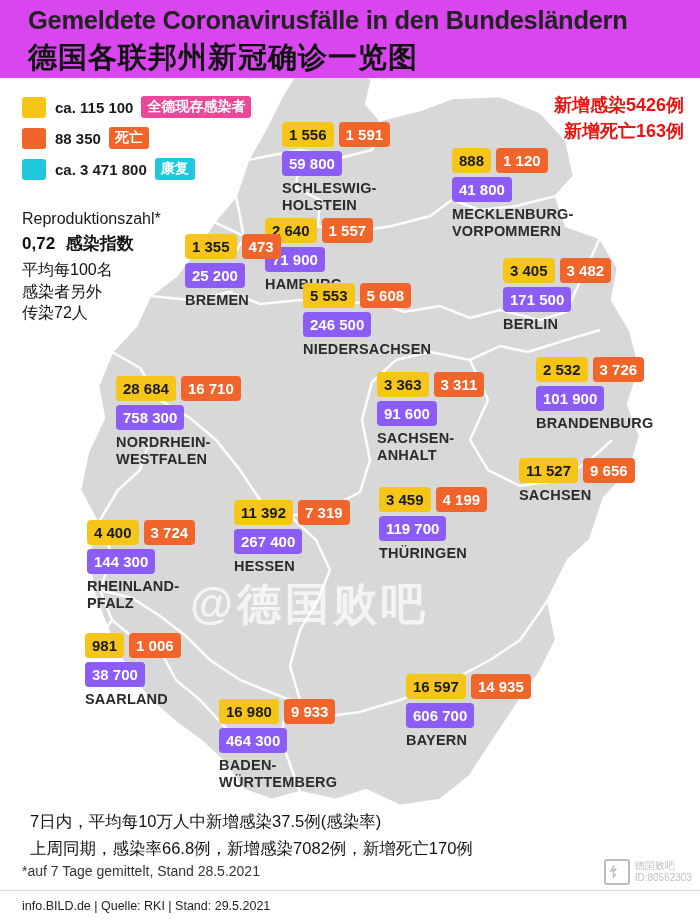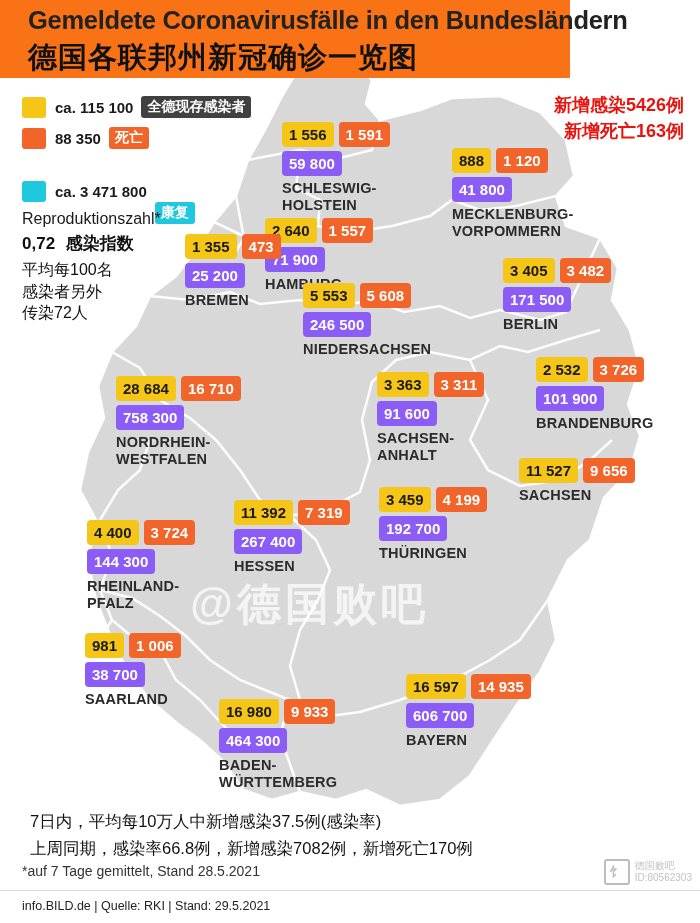--- a/index.html
+++ b/index.html
@@ -5,21 +5,21 @@
   html,body{margin:0;padding:0;}
   body{
     width:700px;height:923px;position:relative;overflow:hidden;
     background:#ffffff;
     font-family:"Liberation Sans", sans-serif;
   }
   .map-bg{
     position:absolute;left:0;top:0;width:700px;height:923px;
   }
   
-  .header{position:absolute;left:0;top:0;width:554px;height:78px;background:#f97316;z-index:20;padding-left:16px;}
+  .header{position:absolute;left:0;top:0;width:700px;height:78px;background:#d946ef;z-index:20;}
   .title-de{
     position:absolute;left:28px;top:6px;
     font-size:25.5px;font-weight:bold;color:#222222;letter-spacing:-0.3px;
     white-space:nowrap;
   }
   .title-cn{
     position:absolute;left:28px;top:38px;
     font-size:29px;font-weight:bold;color:#111111;letter-spacing:1px;
     white-space:nowrap;
   }
@@ -28,23 +28,23 @@
   .legend-row{display:flex;align-items:center;margin-bottom:9px;}
   .swatch{width:24px;height:21px;border-radius:3px;margin-right:9px;}
   .sw-yellow{background:#f5c518;}
   .sw-orange{background:#f1652a;}
   .sw-cyan{background:#1fc8dd;}
   .legend-num{font-size:15px;font-weight:bold;color:#1a1a1a;white-space:nowrap;}
   .legend-tag{
     margin-left:8px;padding:2px 6px;border-radius:3px;
     font-size:14px;font-weight:bold;color:#ffffff;white-space:nowrap;
   }
-  .tag-yellow{background:#404040;color:#ffffff;}
+  .tag-yellow{background:#ec4899;color:#ffffff;}
   .tag-orange{background:#f1652a;color:#ffffff;}
-  .tag-cyan{background:#1fc8dd;color:#ffffff;margin-top:44px;}
+  .tag-cyan{background:#1fc8dd;color:#ffffff;}
   
   .repro{position:absolute;left:22px;top:210px;z-index:20;}
   .repro-label{font-size:16px;color:#1a1a1a;margin-bottom:4px;}
   .repro-value{font-size:17px;font-weight:bold;color:#111111;margin-bottom:4px;}
   .repro-value span{font-weight:bold;font-size:17px;}
   .repro-line{font-size:16px;color:#111111;line-height:1.35;}
   
   .newcases{position:absolute;right:16px;top:92px;text-align:right;z-index:20;}
   .newcases div{font-size:18px;font-weight:bold;color:#e8140f;line-height:1.45;white-space:nowrap;}
   
@@ -276,21 +276,21 @@
   </div>
   <div class="state-name">SACHSEN</div>
 </div>
 
 <div class="state" style="left:379px;top:487px;">
   <div class="chips">
     <span class="chip yellow">3 459</span>
     <span class="chip orange chip-gap">4 199</span>
   </div>
   <div class="chips chips-2">
-    <span class="chip cyan">192 700</span>
+    <span class="chip cyan">119 700</span>
   </div>
   <div class="state-name">THÜRINGEN</div>
 </div>
 
 <div class="state" style="left:234px;top:500px;">
   <div class="chips">
     <span class="chip yellow">11 392</span>
     <span class="chip orange chip-gap">7 319</span>
   </div>
   <div class="chips chips-2">

